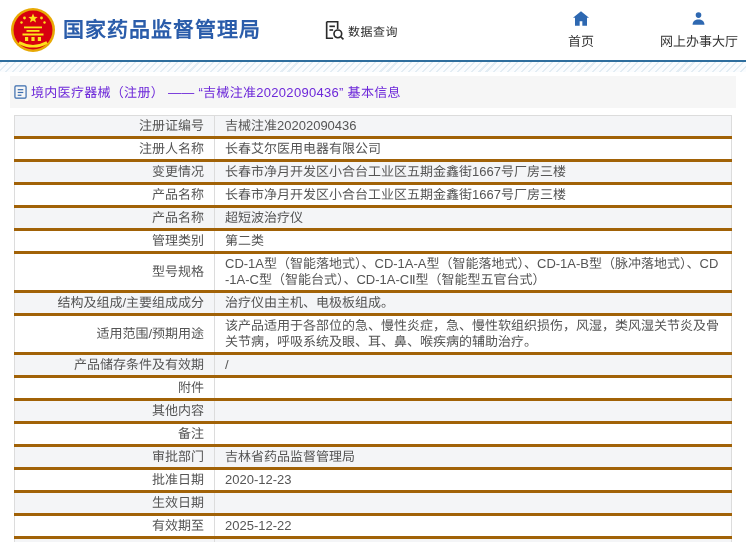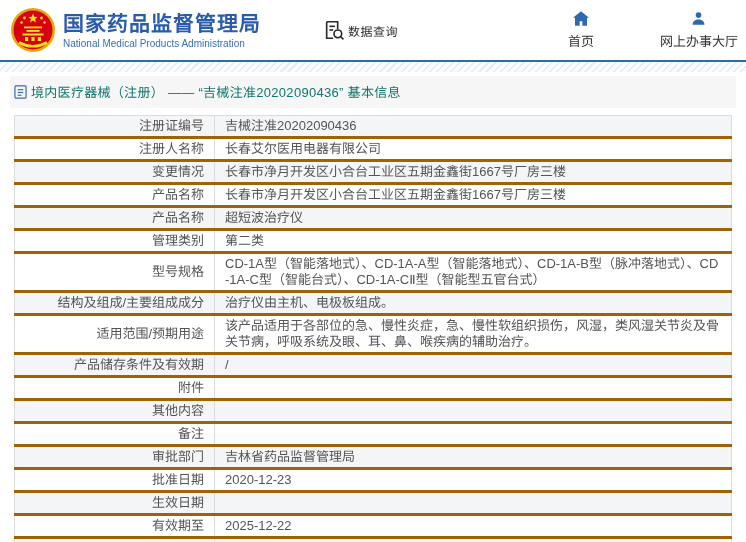--- a/index.html
+++ b/index.html
@@ -23,21 +23,21 @@
   .nav-item-label { font-size: 13px; color: #333; white-space: nowrap; }
 
   
   .stripe { height: 12px; border-top: 2px solid #2e6e9e;
             background: repeating-linear-gradient(135deg, #e3edf4 0 1.5px, #fafcfe 1.5px 5px); }
 
   
   .breadcrumb { margin: 4px 10px 0; padding: 6px 4px 7px; background: #f6f6f6;
                 display: flex; align-items: center; }
   .breadcrumb svg { display: block; margin-right: 4px; flex: 0 0 auto; }
-  .breadcrumb-text { font-size: 13px; color: #0f766e; letter-spacing: 0.3px; }
+  .breadcrumb-text { font-size: 13px; color: #6d28d9; letter-spacing: 0.3px; }
 
   
   .info-table { border-collapse: collapse; margin: 7px 14px 0; width: 718px; table-layout: fixed;
                 border: 1px solid #dcdcdc; }
   .info-table td { border-bottom: 3px solid #a16207; font-size: 13px; line-height: 16px;
                    padding: 2px 10px; vertical-align: middle; }
   .label-cell { width: 200px; text-align: right; color: #555; border-right: 1px solid #dcdcdc;
                 white-space: nowrap; }
   .value-cell { color: #555; text-align: left; word-break: break-all; }
   tr.shaded { background: #f4f5f7; }
@@ -62,21 +62,20 @@
         <rect x="14" y="19.5" width="18" height="1.8" fill="#fde21b"></rect>
         <rect x="16.5" y="23" width="13" height="1.8" fill="#fde21b"></rect>
         <rect x="12.5" y="26.5" width="21" height="2" fill="#fde21b"></rect>
         <rect x="15" y="30" width="3.2" height="4" fill="#fde21b"></rect>
         <rect x="21.4" y="30" width="3.2" height="4" fill="#fde21b"></rect>
         <rect x="27.8" y="30" width="3.2" height="4" fill="#fde21b"></rect>
         <path d="M9 35.5 Q23 43 37 35.5" stroke="#fde21b" stroke-width="2.6" fill="none"></path>
       </svg>
       <div class="brand-text">
         <div class="brand-zh">国家药品监督管理局</div>
-        <div class="brand-en">National Medical Products Administration</div>
       </div>
     </div>
 
     <div class="data-query">
       <svg width="22" height="22" viewBox="0 0 24 24" fill="none" stroke="#2b2b2b" stroke-width="1.8">
         <path d="M4 3 h12 v8"></path>
         <path d="M4 3 v18 h7"></path>
         <line x1="7" y1="8" x2="13" y2="8"></line>
         <line x1="7" y1="12" x2="11" y2="12"></line>
         <circle cx="16.2" cy="16.2" r="4.2"></circle>

